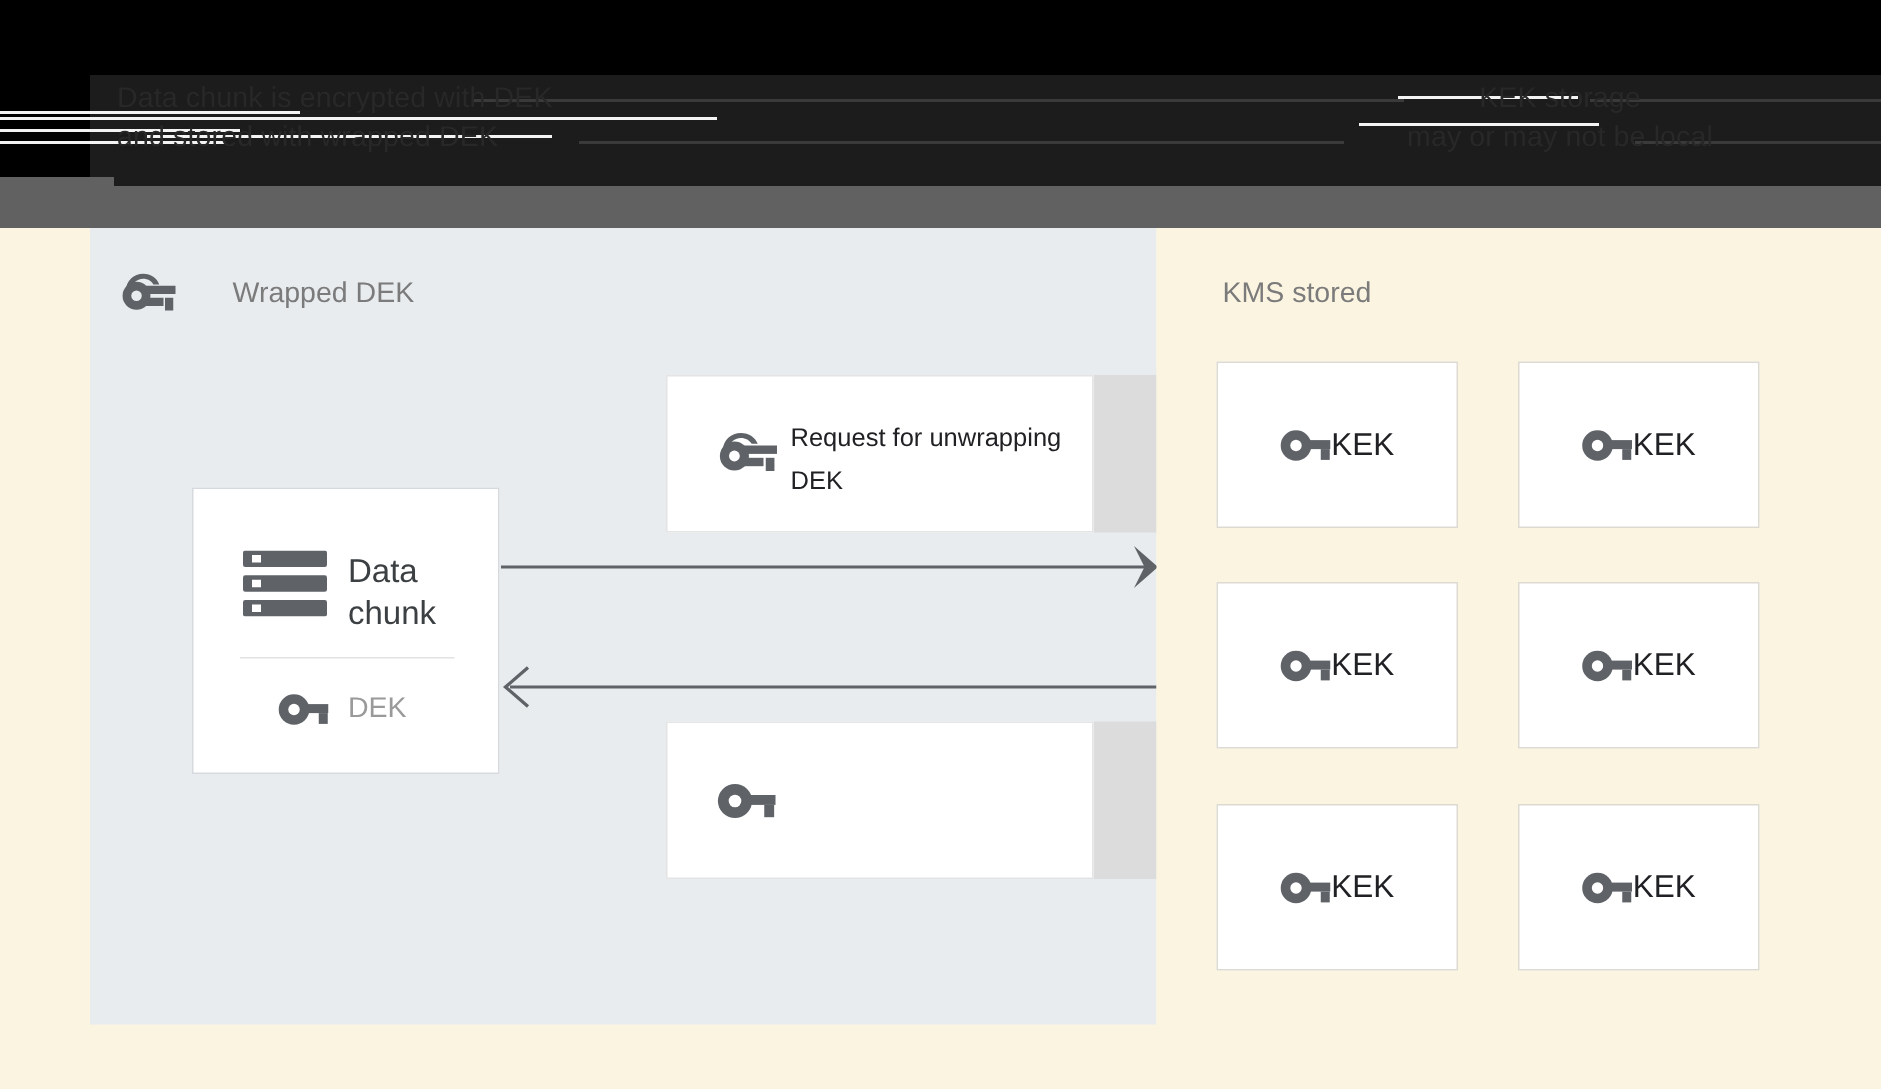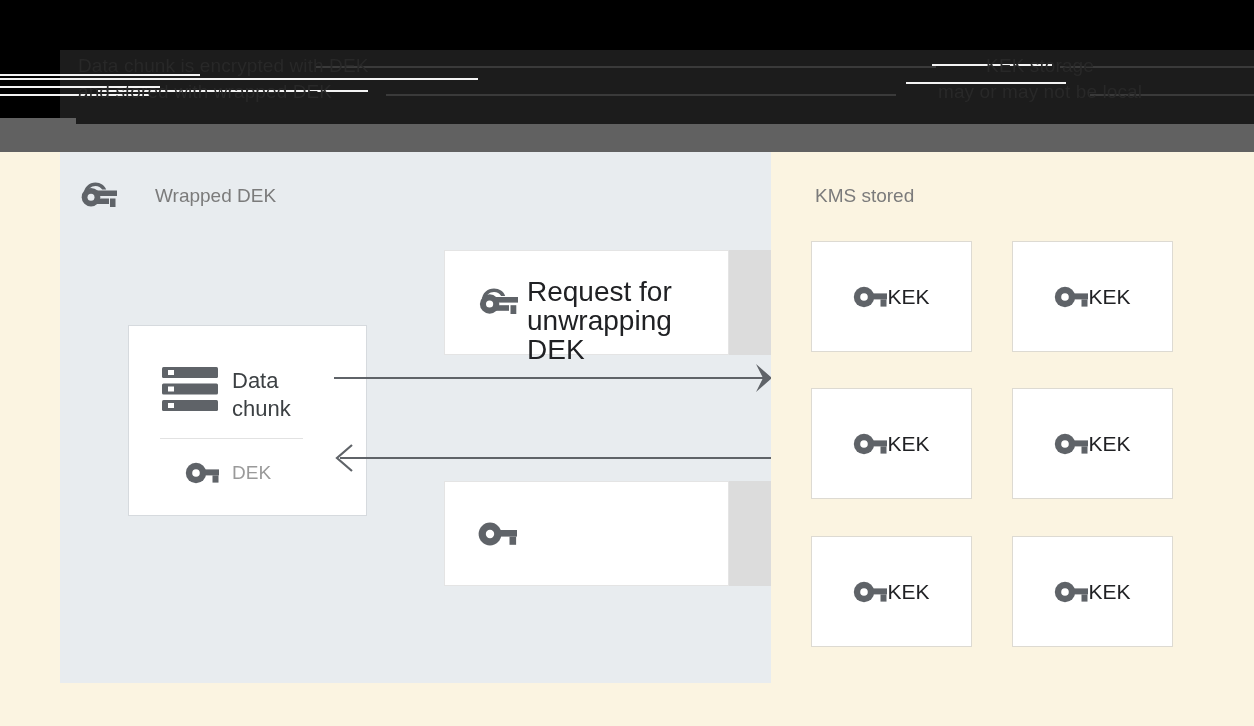--- a/index.html
+++ b/index.html
@@ -106,21 +106,21 @@
   .wrapped-dek-icon {
     position: absolute;
     left: 79px; top: 180px;
     width: 40px; height: 32px;
   }
 
   
   .card-datachunk {
     position: absolute;
     left: 128px; top: 325px;
-    width: 239px; height: 191px;
+    width: 205px; height: 191px;
     background: #ffffff;
     border: 1px solid #d6dade;
     box-sizing: border-box;
   }
   .dc-storage-icon {
     position: absolute;
     left: 33px; top: 41px;
     width: 56px; height: 44px;
   }
   .dc-title {
@@ -167,21 +167,21 @@
   .card-msg-icon {
     position: absolute;
     left: 32px;
     width: 44px; height: 34px;
   }
   .card-msg-text {
     position: absolute;
     left: 82px;
     width: 190px;
     color: #202124;
-    font-size: 28px;
+    font-size: 17px;
     line-height: 29px;
   }
 
   .card-request { top: 250px; height: 105px; }
   .strip-request { left: 729px; top: 250px; height: 105px; }
   .icon-request { top: 285px; }
   .text-request { top: 276px; }
 
   .card-return { top: 481px; height: 105px; }
   .strip-return { left: 729px; top: 481px; height: 105px; }

